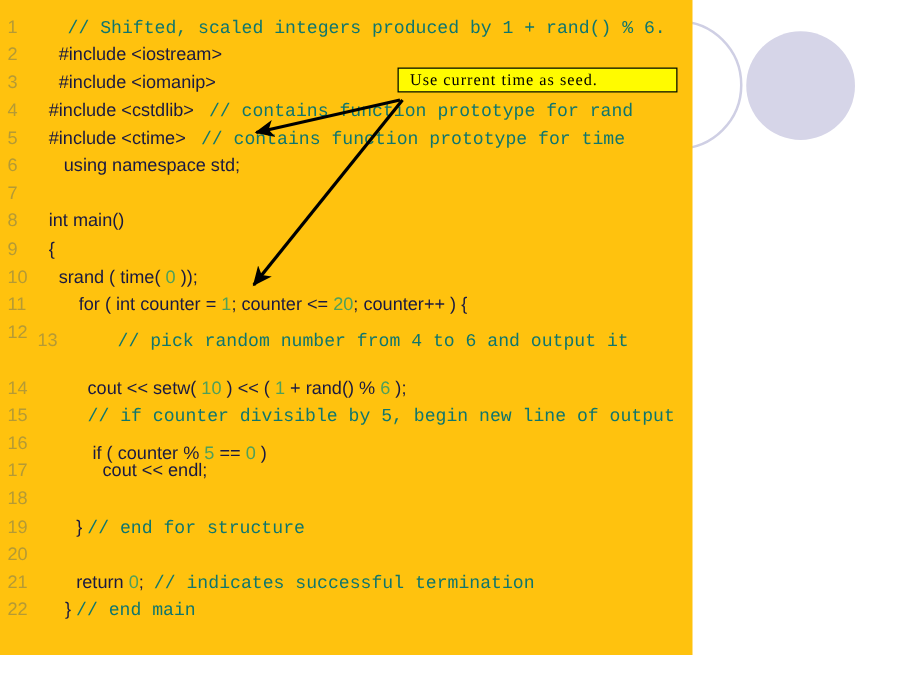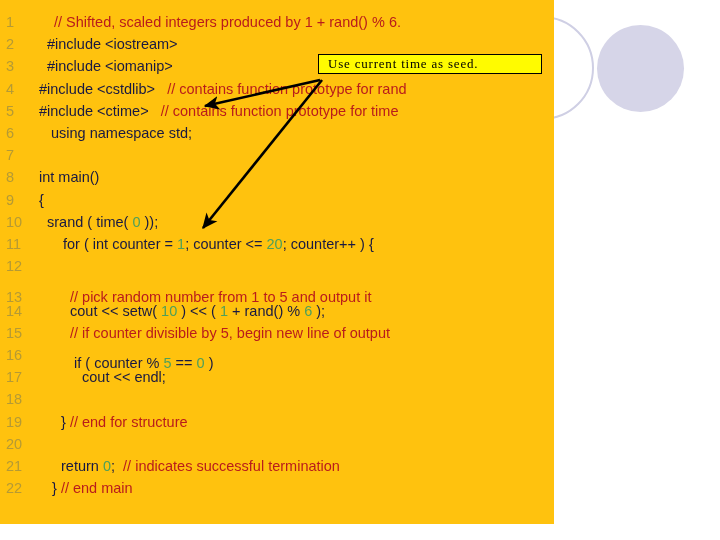--- a/index.html
+++ b/index.html
@@ -66,21 +66,21 @@
     color: #b59a35;
     font-size: 14.5px;
   }
   .code-text {
     position: absolute;
     left: 34px;
     color: #191942;
     font-size: 14.5px;
     white-space: pre;
   }
-  .cmt { color: #b91c1c; }
+  .cmt { color: #0f766e; font-family: Liberation Mono, monospace; }
   .num { color: #4fa05a; }
 
   
   #callout {
     position: absolute;
     left: 318px;
     top: 54px;
     width: 224px;
     height: 20px;
     background: #fffb00;
@@ -124,21 +124,21 @@
       <div class="code-line" style="top: 55.4px;"><span class="ln">3</span><span class="code-text" style="left: 47px;"><span>#include &lt;iomanip&gt;</span></span></div>
       <div class="code-line" style="top: 77.6px;"><span class="ln">4</span><span class="code-text" style="left: 39px;"><span>#include &lt;cstdlib&gt;   </span><span class="cmt">// contains function prototype for rand</span></span></div>
       <div class="code-line" style="top: 99.8px;"><span class="ln">5</span><span class="code-text" style="left: 39px;"><span>#include &lt;ctime&gt;   </span><span class="cmt">// contains function prototype for time</span></span></div>
       <div class="code-line" style="top: 122px;"><span class="ln">6</span><span class="code-text" style="left: 51px;"><span>using namespace std;</span></span></div>
       <div class="code-line" style="top: 144.2px;"><span class="ln">7</span><span class="code-text" style="left: 34px;"></span></div>
       <div class="code-line" style="top: 166.4px;"><span class="ln">8</span><span class="code-text" style="left: 39px;"><span>int main()</span></span></div>
       <div class="code-line" style="top: 188.6px;"><span class="ln">9</span><span class="code-text" style="left: 39px;"><span>{</span></span></div>
       <div class="code-line" style="top: 210.8px;"><span class="ln">10</span><span class="code-text" style="left: 47px;"><span>srand ( time( </span><span class="num">0</span><span> ));</span></span></div>
       <div class="code-line" style="top: 233px; padding-left: 11px;"><span class="ln">11</span><span class="code-text" style="left: 63px;"><span>for ( int counter = </span><span class="num">1</span><span>; counter &lt;= </span><span class="num">20</span><span>; counter++ ) {</span></span></div>
       <div class="code-line" style="top: 255.2px;"><span class="ln">12</span><span class="code-text" style="left: 34px;"></span></div>
-      <div class="code-line" style="top: 286px;"><span class="ln">13</span><span class="code-text" style="left: 70px;"><span class="cmt">// pick random number from 1 to 5 and output it</span></span></div>
+      <div class="code-line" style="top: 262px; margin-left: 24px;"><span class="ln">13</span><span class="code-text" style="left: 70px;"><span class="cmt">// pick random number from 4 to 6 and output it</span></span></div>
       <div class="code-line" style="top: 299.6px;"><span class="ln">14</span><span class="code-text" style="left: 70px;"><span>cout &lt;&lt; setw( </span><span class="num">10</span><span> ) &lt;&lt; ( </span><span class="num">1</span><span> + rand() % </span><span class="num">6</span><span> );</span></span></div>
       <div class="code-line" style="top: 321.8px;"><span class="ln">15</span><span class="code-text" style="left: 70px;"><span class="cmt">// if counter divisible by 5, begin new line of output</span></span></div>
       <div class="code-line" style="top: 344px;"><span class="ln">16</span><span class="code-text" style="left: 74px; margin-top: 8px;"><span>if ( counter % </span><span class="num">5</span><span> == </span><span class="num">0</span><span> )</span></span></div>
       <div class="code-line" style="top: 366.2px; padding-left: 15px;"><span class="ln">17</span><span class="code-text" style="left: 82px;"><span>cout &lt;&lt; endl;</span></span></div>
       <div class="code-line" style="top: 388.4px;"><span class="ln">18</span><span class="code-text" style="left: 34px;"></span></div>
       <div class="code-line" style="top: 410.6px;"><span class="ln">19</span><span class="code-text" style="left: 61px;"><span>} </span><span class="cmt">// end for structure</span></span></div>
       <div class="code-line" style="top: 432.8px;"><span class="ln">20</span><span class="code-text" style="left: 34px;"></span></div>
       <div class="code-line" style="top: 455px;"><span class="ln">21</span><span class="code-text" style="left: 61px;"><span>return </span><span class="num">0</span><span>;  </span><span class="cmt">// indicates successful termination</span></span></div>
       <div class="code-line" style="top: 477.2px;"><span class="ln">22</span><span class="code-text" style="left: 52px;"><span>} </span><span class="cmt">// end main</span></span></div>
     </div>

